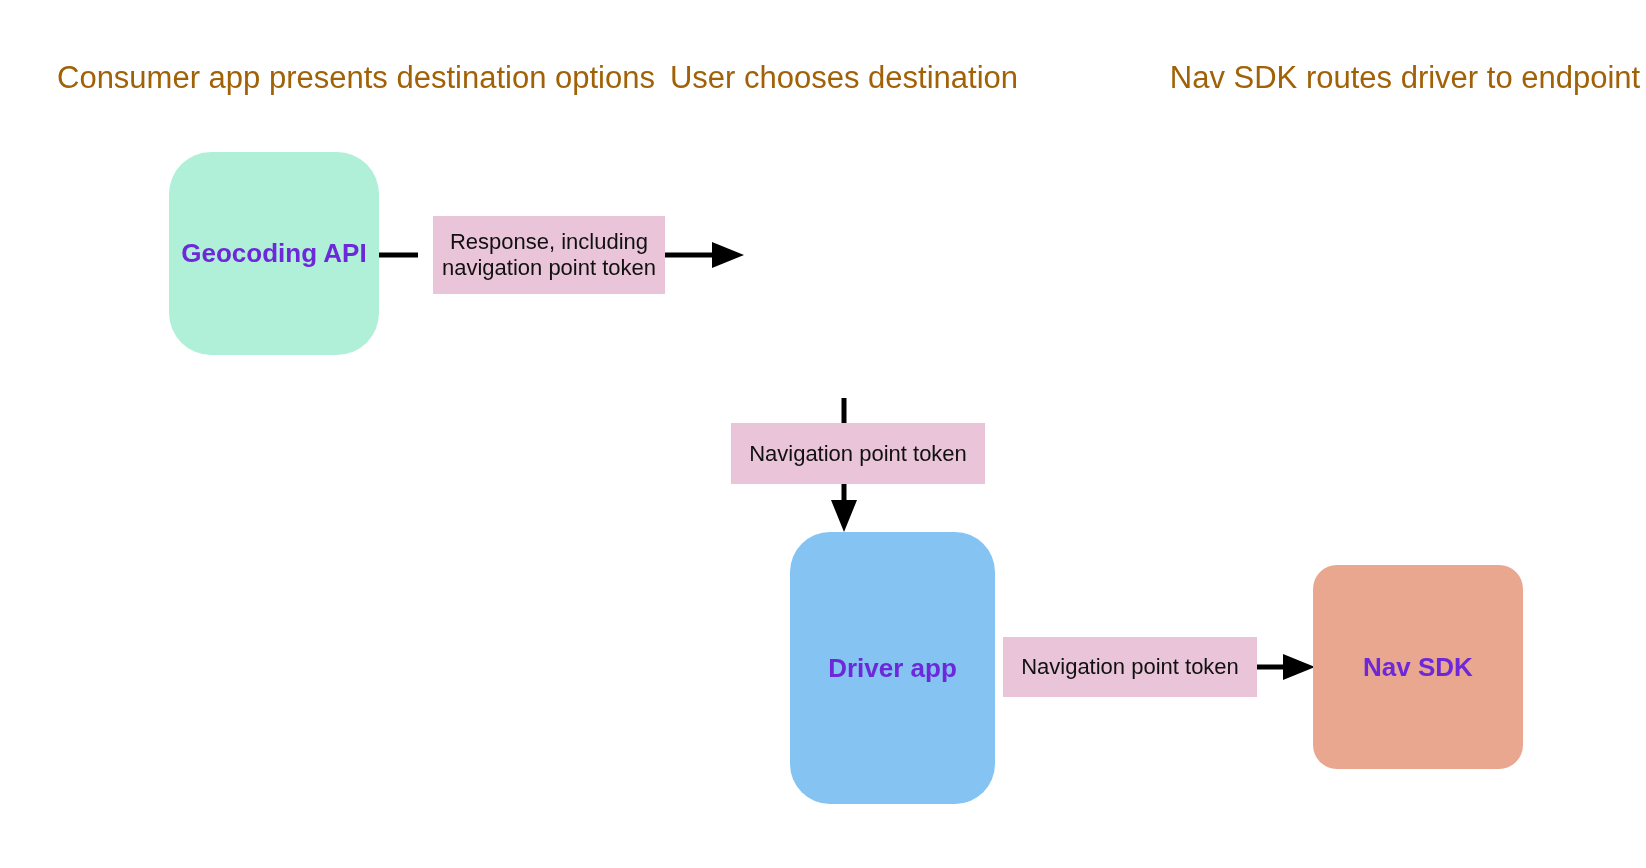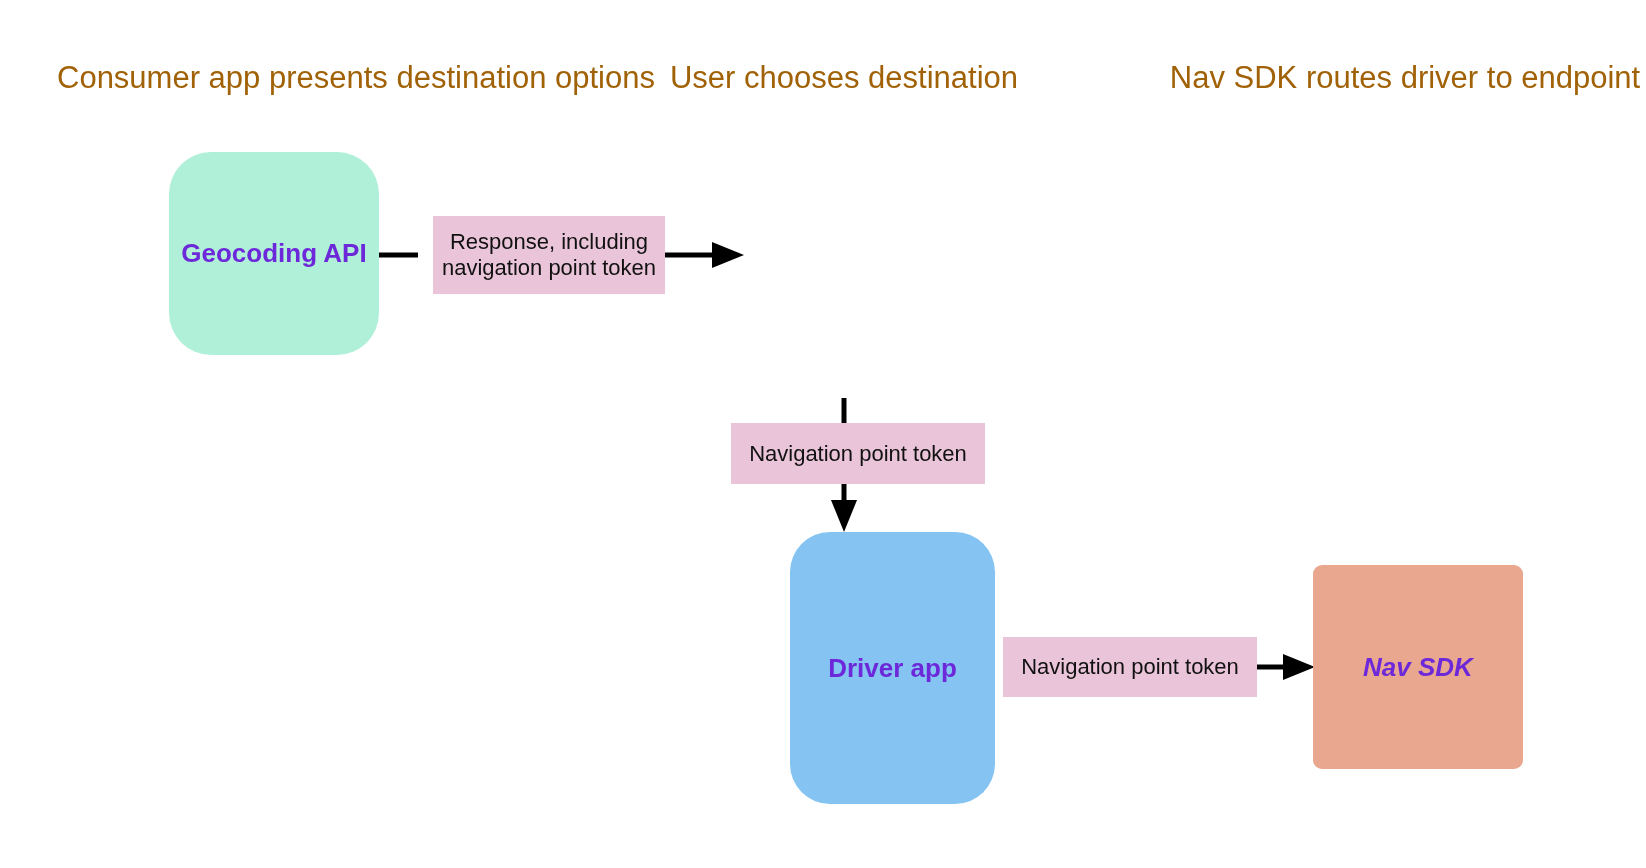--- a/index.html
+++ b/index.html
@@ -44,21 +44,21 @@
   #node-consumer {
     left: 742px; top: 112px; width: 205px; height: 286px;
     border-radius: 40px; background: #84c3f2;
   }
   #node-driver {
     left: 742px; top: 532px; width: 205px; height: 272px;
     border-radius: 40px; background: #84c3f2; margin-left: 48px;
   }
   #node-navsdk {
     left: 1313px; top: 565px; width: 210px; height: 204px;
-    border-radius: 9px; background: #e8a78e; font-style: italic;
+    border-radius: 24px; background: #e8a78e;
   }
 
   .edge-label {
     position: absolute;
     display: flex;
     align-items: center;
     justify-content: center;
     background: #eac5d9;
     font-size: 22px;
     line-height: 26px;

